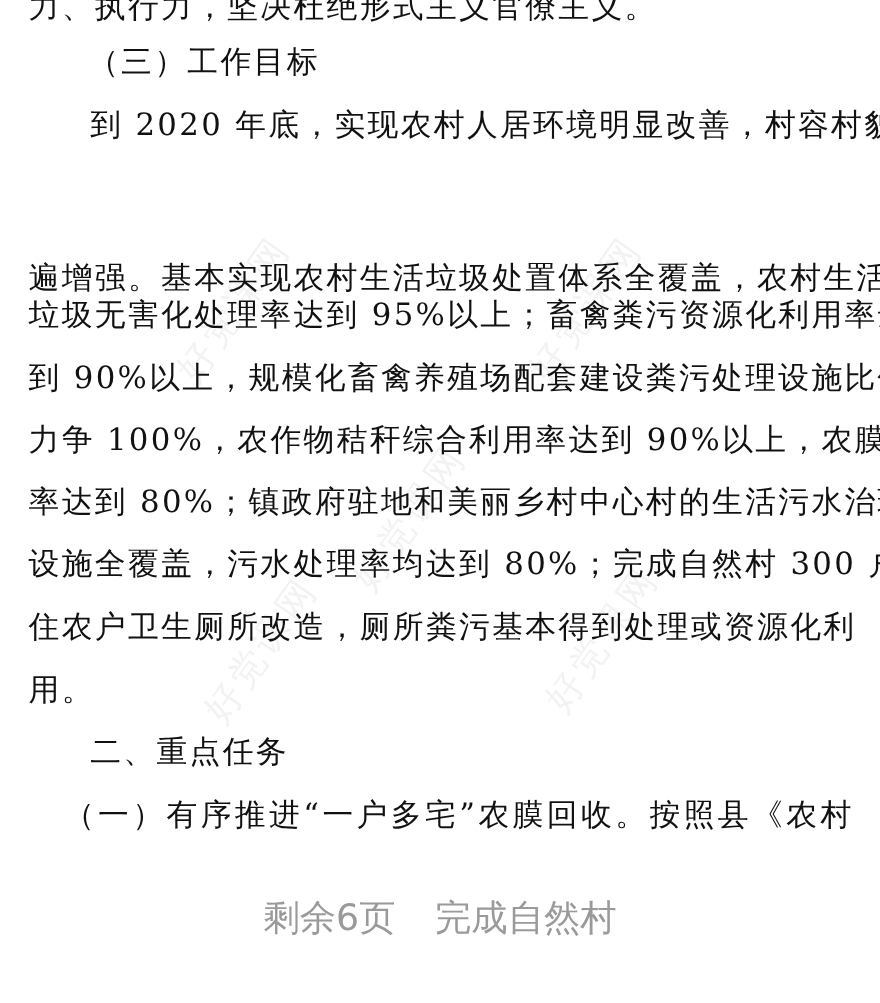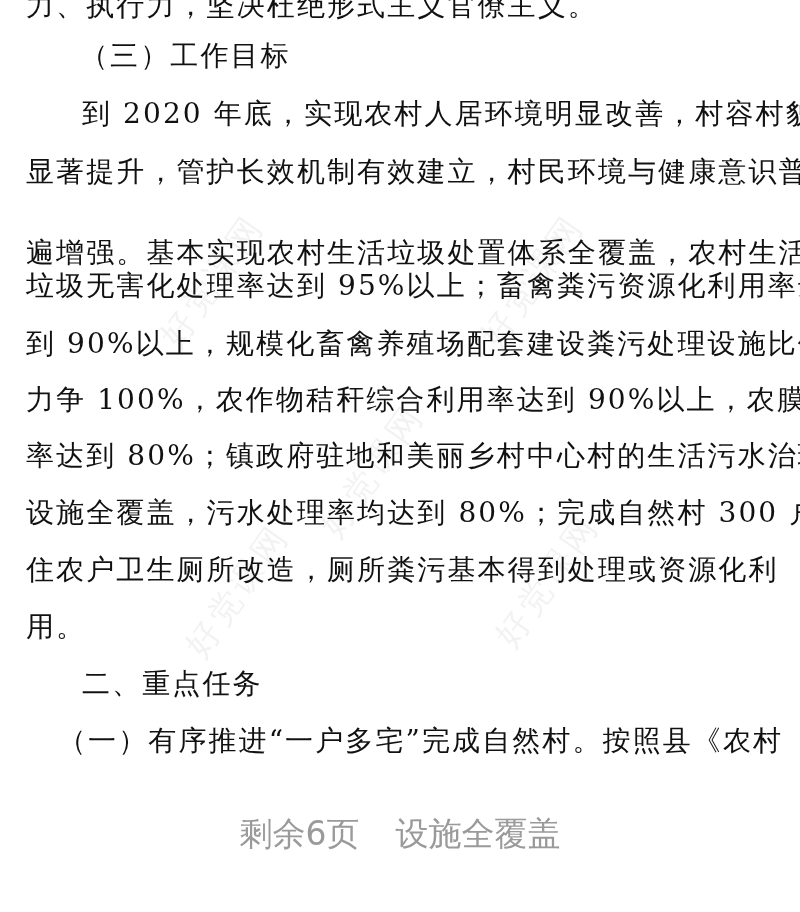--- a/index.html
+++ b/index.html
@@ -24,28 +24,27 @@
 
   <div class="watermark" style="left:150px; top:330px;">好党课网</div>
   <div class="watermark" style="left:470px; top:330px;">好党课网</div>
   <div class="watermark" style="left:310px; top:520px;">好党课网</div>
   <div class="watermark" style="left:175px; top:640px;">好党课网</div>
   <div class="watermark" style="left:485px; top:630px;">好党课网</div>
 
   <div class="line" style="top:-14px;">力、执行力，坚决杜绝形式主义官僚主义。</div>
   <div class="line" style="top:36px; left:80px;">（三）工作目标</div>
   <div class="line justify" style="top:94px; left:82px; width:694px;">到 2020 年底，实现农村人居环境明显改善，村容村貌</div>
-  <div class="line justify" style="top:152px;">显著提升，管护长效机制有效建立，村民环境与健康意识普</div>
   <div class="line justify" style="top:209px;margin-top:24px;">遍增强。基本实现农村生活垃圾处置体系全覆盖，农村生活</div>
   <div class="line justify" style="top:266px;">垃圾无害化处理率达到 95%以上；畜禽粪污资源化利用率达</div>
   <div class="line justify" style="top:324px;">到 90%以上，规模化畜禽养殖场配套建设粪污处理设施比例</div>
   <div class="line justify" style="top:380px;">力争 100%，农作物秸秆综合利用率达到 90%以上，农膜回收</div>
   <div class="line justify" style="top:436px;">率达到 80%；镇政府驻地和美丽乡村中心村的生活污水治理</div>
   <div class="line justify" style="top:493px;">设施全覆盖，污水处理率均达到 80%；完成自然村 300 户常</div>
   <div class="line justify" style="top:550px;">住农户卫生厕所改造，厕所粪污基本得到处理或资源化利</div>
   <div class="line" style="top:607px;">用。</div>
   <div class="line" style="top:664px; left:82px;">二、重点任务</div>
-  <div class="line justify" style="top:721px; left:58px; width:718px;">（一）有序推进“一户多宅”完成自然村。按照县《农村</div>
+  <div class="line justify" style="top:721px; left:58px; width:718px;">（一）有序推进“一户多宅”农膜回收。按照县《农村</div>
 
   <div class="footer">
-    <span>剩余6页</span><span class="gap"></span><span>设施全覆盖</span>
+    <span>剩余6页</span><span class="gap"></span><span>完成自然村</span>
   </div>
 </div>
 
 </body></html>

